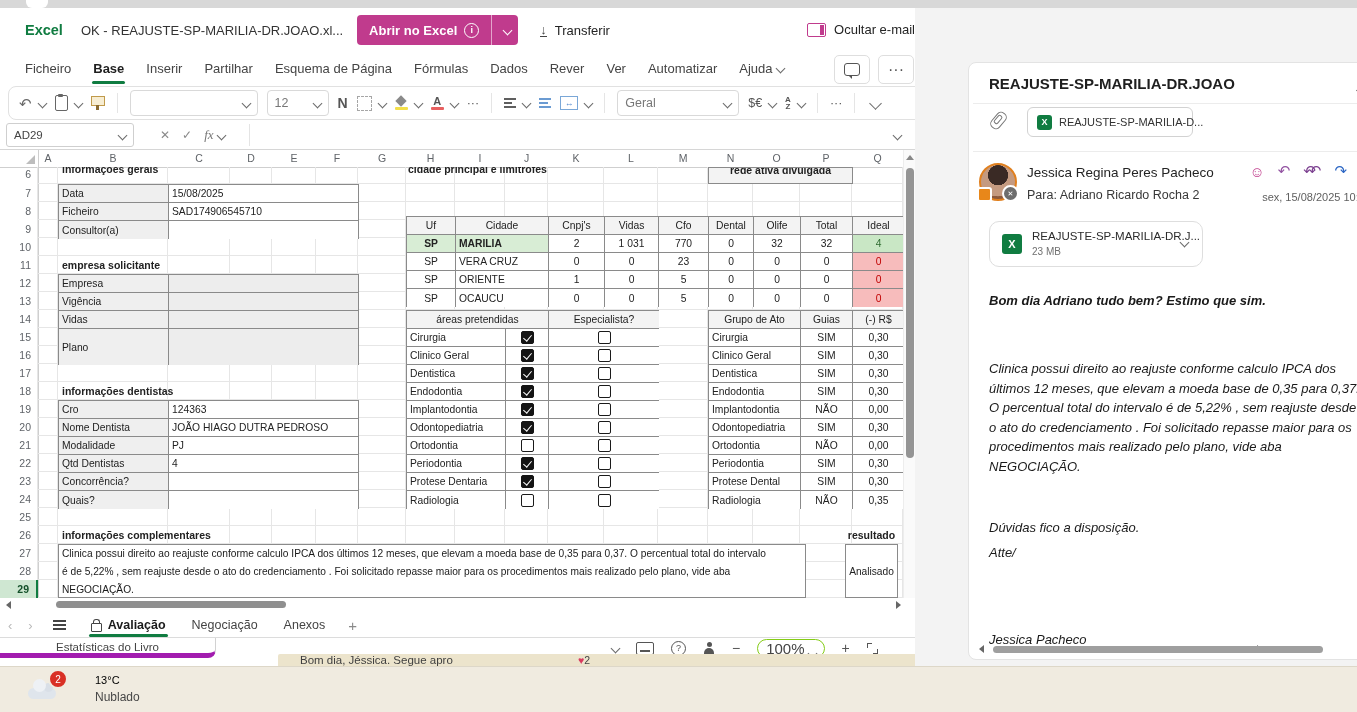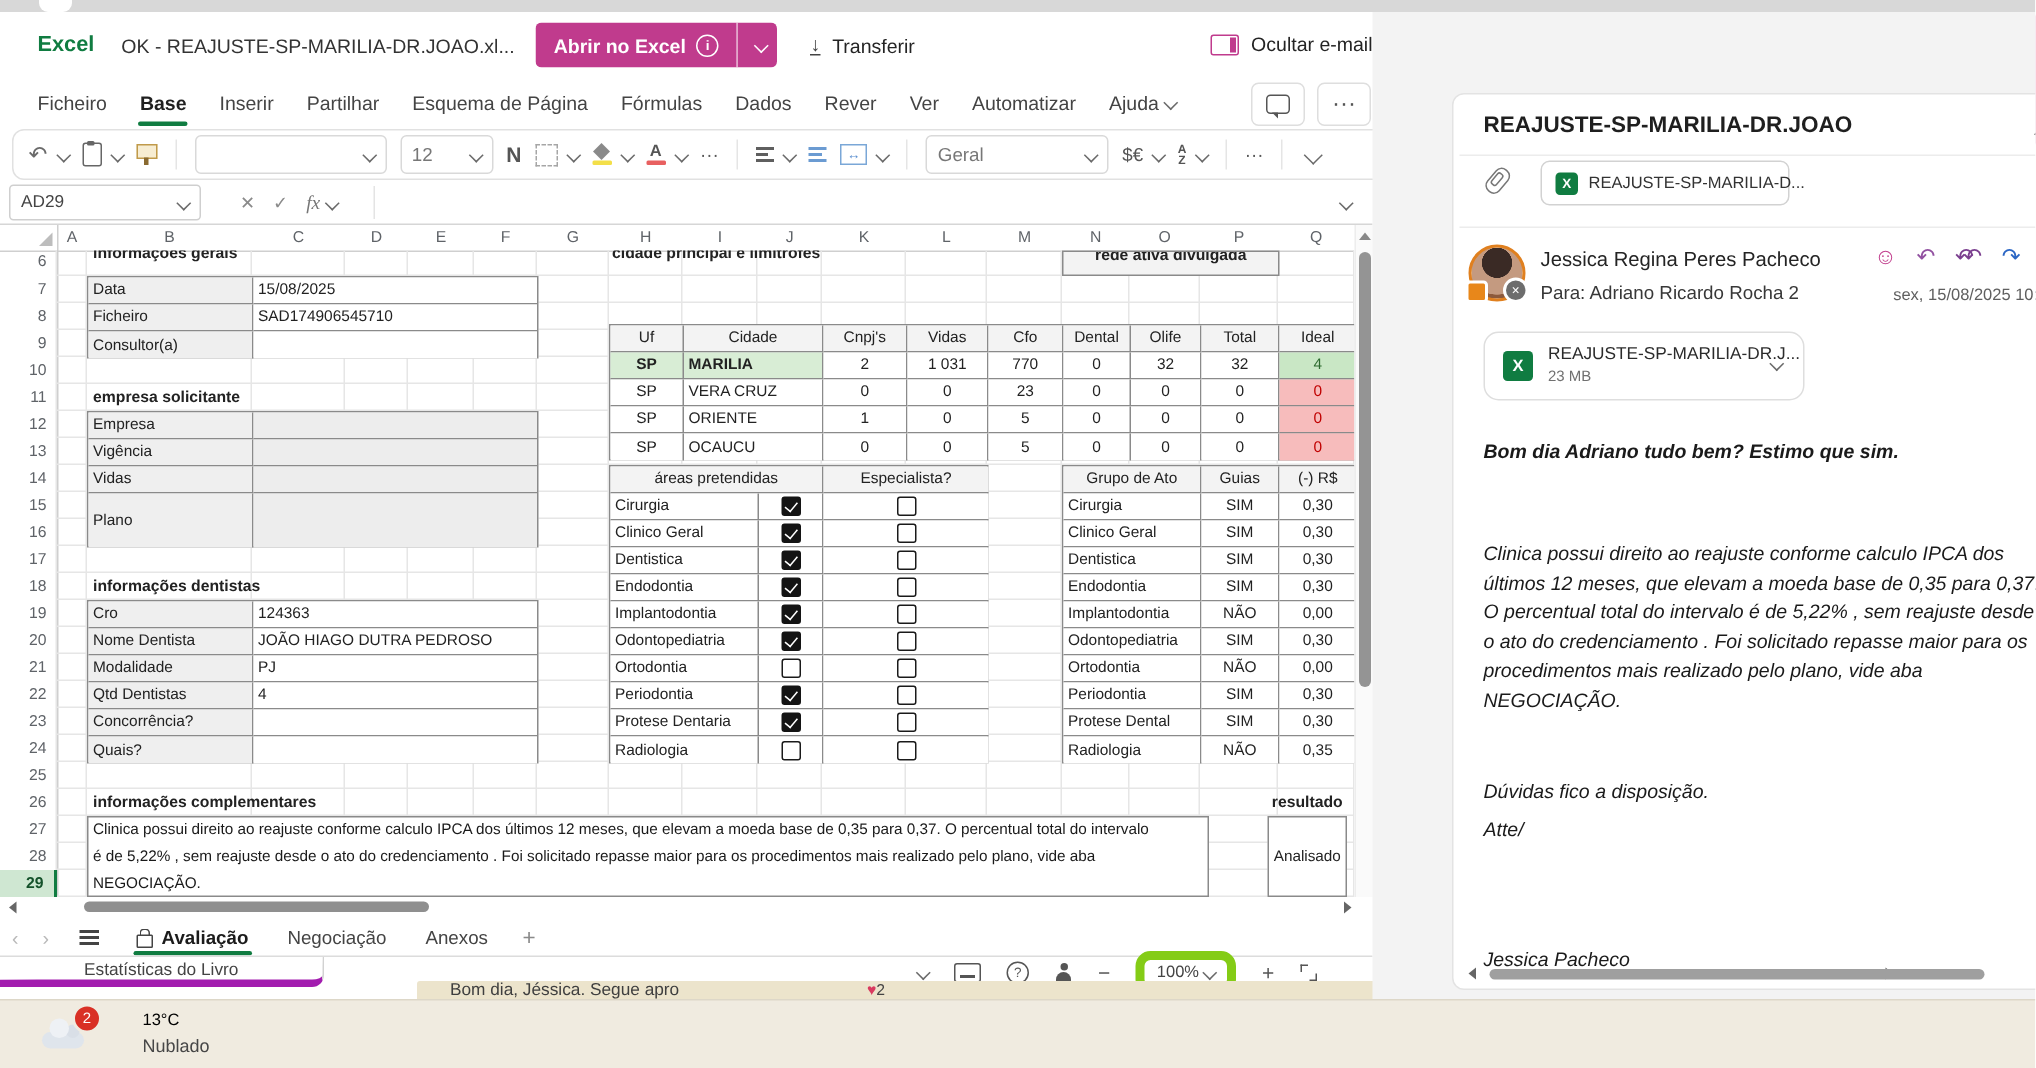--- a/index.html
+++ b/index.html
@@ -112,21 +112,21 @@
   
   #statusbar{position:absolute;left:0;top:637px;width:915px;height:20px;background:#fff;border-top:1px solid #dcdcdc;}
   #statbox{position:absolute;left:0;top:0;width:216px;height:20px;background:#fff;border-right:1px solid #d2d2d2;border-bottom:5px solid #a21caf;border-radius:0 0 8px 0;font-size:11.5px;color:#444;line-height:19px;padding-left:56px;box-sizing:border-box;}
   #statctl{position:absolute;left:608px;top:0;height:20px;display:flex;align-items:center;gap:17px;color:#555;}
   .kbd{width:16px;height:11px;border:1.2px solid #555;border-radius:2px;position:relative;}
   .kbd::after{content:'';position:absolute;left:3px;right:3px;bottom:2px;height:1.5px;background:#555;}
   .helpq{width:13px;height:13px;border:1.2px solid #555;border-radius:50%;font-size:9px;display:flex;align-items:center;justify-content:center;color:#555;}
   .person{position:relative;width:12px;height:13px;}
   .person::before{content:'';position:absolute;left:3.5px;top:0;width:5px;height:5px;border-radius:50%;background:#555;}
   .person::after{content:'';position:absolute;left:1px;top:6px;width:10px;height:6px;border-radius:5px 5px 0 0;background:#555;}
-  #zoombox{border:6px solid #84cc16;border-radius:10px;height:17px;display:flex;align-items:center;padding:0 8px;font-size:11px;color:#444;}
+  #zoombox{border:1px solid #84cc16;border-radius:10px;height:17px;display:flex;align-items:flex-end;padding:0 8px;font-size:15px;color:#444;}
   .fscr{width:11px;height:11px;position:relative;}
   .fscr::before{content:'';position:absolute;left:0;top:0;width:4px;height:4px;border-left:1.6px solid #555;border-top:1.6px solid #555;}
   .fscr::after{content:'';position:absolute;right:0;bottom:0;width:4px;height:4px;border-right:1.6px solid #555;border-bottom:1.6px solid #555;}
   .minus{font-size:14px;color:#555;}
 
   
   #notif{position:absolute;left:278px;top:654px;width:657px;height:12px;background:#ece4cc;overflow:hidden;border-radius:2px 2px 0 0;}
   #notif .t{position:absolute;left:22px;top:0;font-size:11.5px;color:#3f3f3f;line-height:13px;white-space:nowrap;}
   #notif .h{position:absolute;left:300px;top:0;font-size:10.5px;line-height:13px;color:#444;}
   #notif .h b{color:#d93a5f;font-weight:400;}

